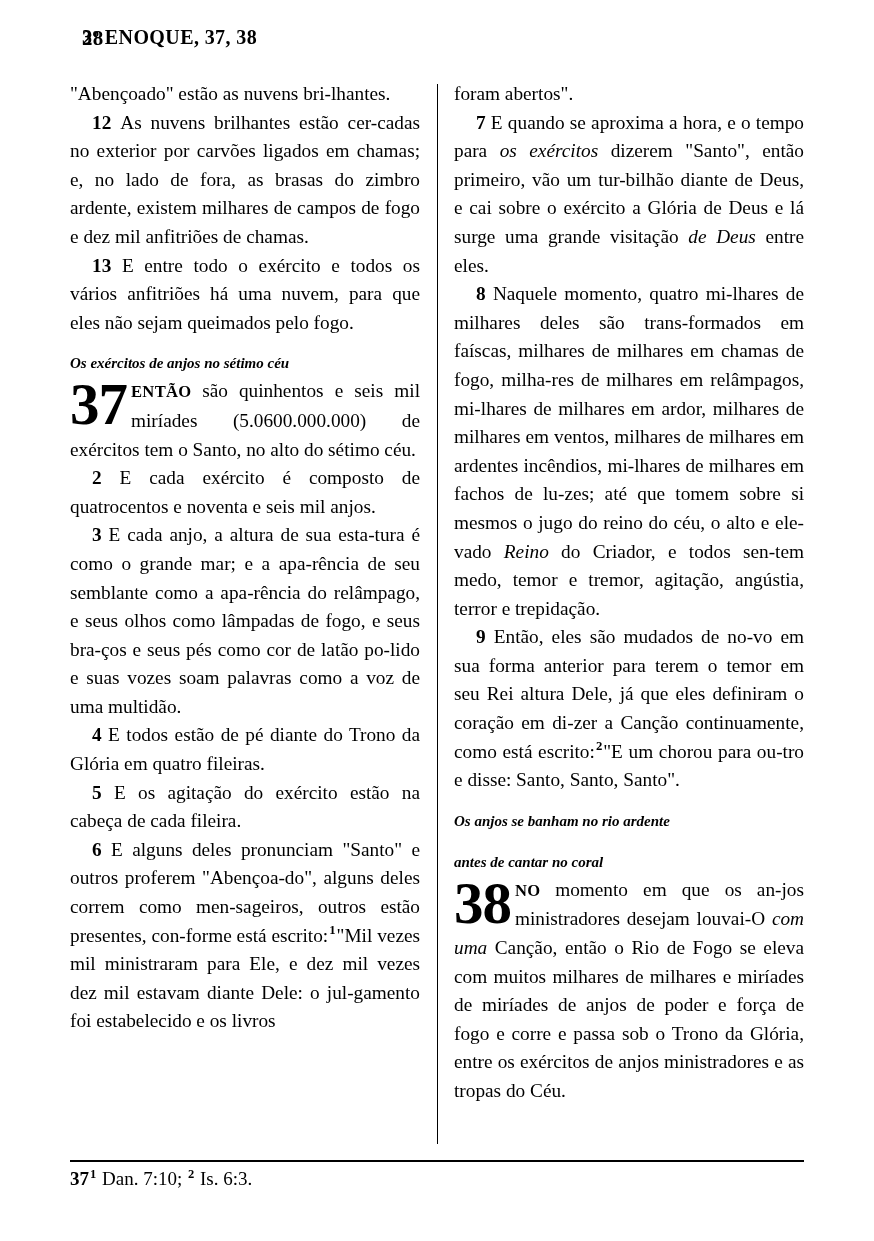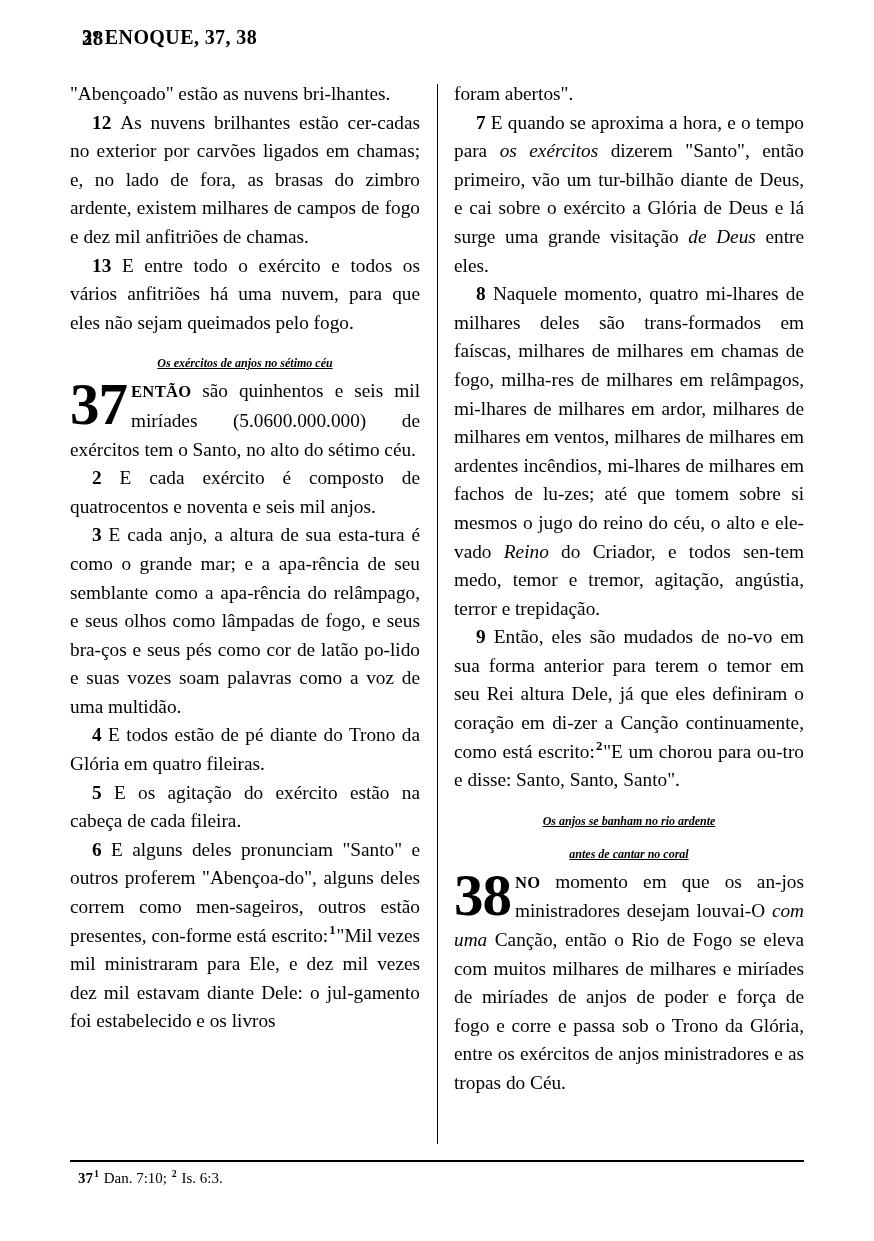--- a/index.html
+++ b/index.html
@@ -98,26 +98,24 @@
     font-size: 0.66em;
     font-weight: bold;
     vertical-align: super;
     line-height: 0;
     padding: 0 1px;
   }
 
   
   .section-head {
     margin: 14px 0 0 0;
-    font-size: 12px;
+    font-size: 15px;
     line-height: 25px;
     font-weight: bold;
     font-style: italic;
-    text-align: center;
-    text-decoration: underline;
   }
 
   
   .chapter {
     margin: 1px 0 0 0;
     font-size: 19.3px;
     line-height: 28.6px;
     text-align: justify;
   }
   .dropcap {
@@ -138,24 +136,24 @@
   .fn-rule {
     position: absolute;
     left: 70px;
     top: 1160px;
     width: 734px;
     height: 2px;
     background: #000000;
   }
   .footnotes {
     position: absolute;
-    left: 78px;
+    left: 70px;
     top: 1168px;
     width: 734px;
-    font-size: 15px;
+    font-size: 19px;
     line-height: 21px;
   }
   .fn-chap {
     font-weight: bold;
   }
 </style>
 </head>
 <body>
 
 <div class="page">
@@ -219,21 +217,21 @@
 
       <p class="p indent">
         <span class="vnum">8 </span><span>Naquele momento, quatro mi-lhares de milhares deles são trans-formados em faíscas, milhares de milhares em chamas de fogo, milha-res de milhares em relâmpagos, mi-lhares de milhares em ardor, milhares de milhares em ventos, milhares de milhares em ardentes incêndios, mi-lhares de milhares em fachos de lu-zes; até que tomem sobre si mesmos o jugo do reino do céu, o alto e ele-vado </span><span class="ital">Reino</span><span> do Criador, e todos sen-tem medo, temor e tremor, agitação, angústia, terror e trepidação.</span>
       </p>
 
       <p class="p indent">
         <span class="vnum">9 </span><span>Então, eles são mudados de no-vo em sua forma anterior para terem o temor em seu Rei altura Dele, já que eles definiram o coração em di-zer a Canção continuamente, como está escrito:</span><sup class="fn">2</sup><span>"E um chorou para ou-tro e disse: Santo, Santo, Santo".</span>
       </p>
 
       <div class="section-head">Os anjos se banham no rio ardente</div>
-      <div class="section-head" style="margin-top:8px">antes de cantar no coral</div>
+      <div class="section-head" style="margin-top:16px">antes de cantar no coral</div>
 
       <p class="chapter">
         <span class="dropcap">38</span><span class="smallcaps">NO </span><span>momento em que os an-jos ministradores desejam louvai-O </span><span class="ital">com uma</span><span> Canção, então o Rio de Fogo se eleva com muitos milhares de milhares e miríades de miríades de anjos de poder e força de fogo e corre e passa sob o Trono da Glória, entre os exércitos de anjos ministradores e as tropas do Céu.</span>
       </p>
 
     </div>
   </div>
 
   <div class="fn-rule"></div>
   <div class="footnotes">

